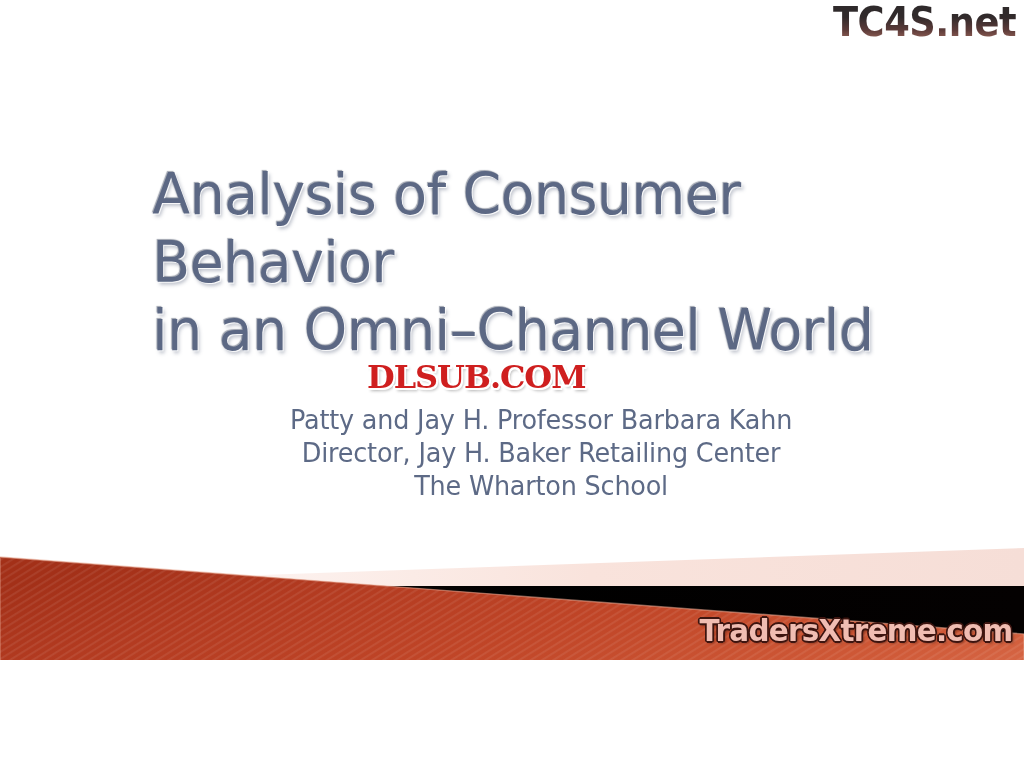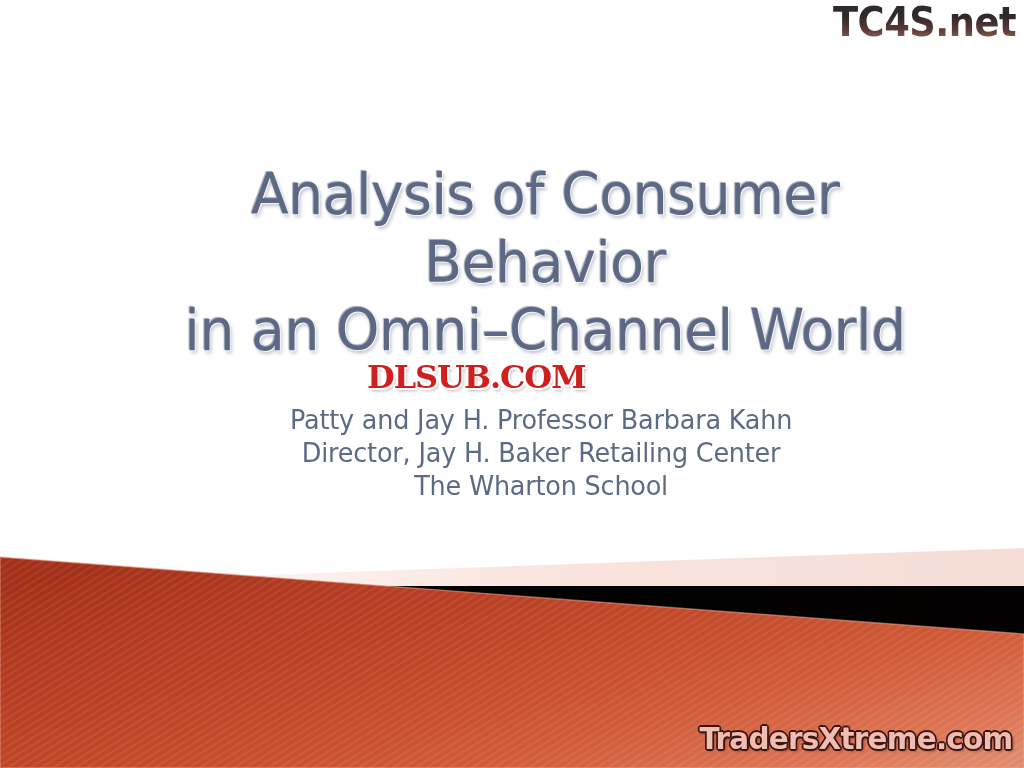--- a/index.html
+++ b/index.html
@@ -6,21 +6,21 @@
     margin: 0;
     padding: 0;
     background: #ffffff;
   }
   body {
     font-family: "DejaVu Sans", sans-serif;
   }
   #slide {
     position: relative;
     width: 1024px;
-    height: 768px;
+    height: 660px;
     overflow: hidden;
     background: #ffffff;
   }
 
   
   .band-layer {
     position: absolute;
     left: 0;
     top: 0;
     width: 1024px;
@@ -49,21 +49,21 @@
     transform: scaleX(0.92);
     transform-origin: right top;
   }
 
   
   #title-block {
     position: absolute;
     right: 86px;
     top: 160px;
     width: 810px;
-    text-align: center;
+    text-align: left;
   }
   .title-line {
     font-family: "DejaVu Sans", sans-serif;
     font-weight: 400;
     font-size: 57px;
     line-height: 68px;
     color: #5c6884;
     letter-spacing: -0.5px;
     white-space: nowrap;
     text-shadow:

